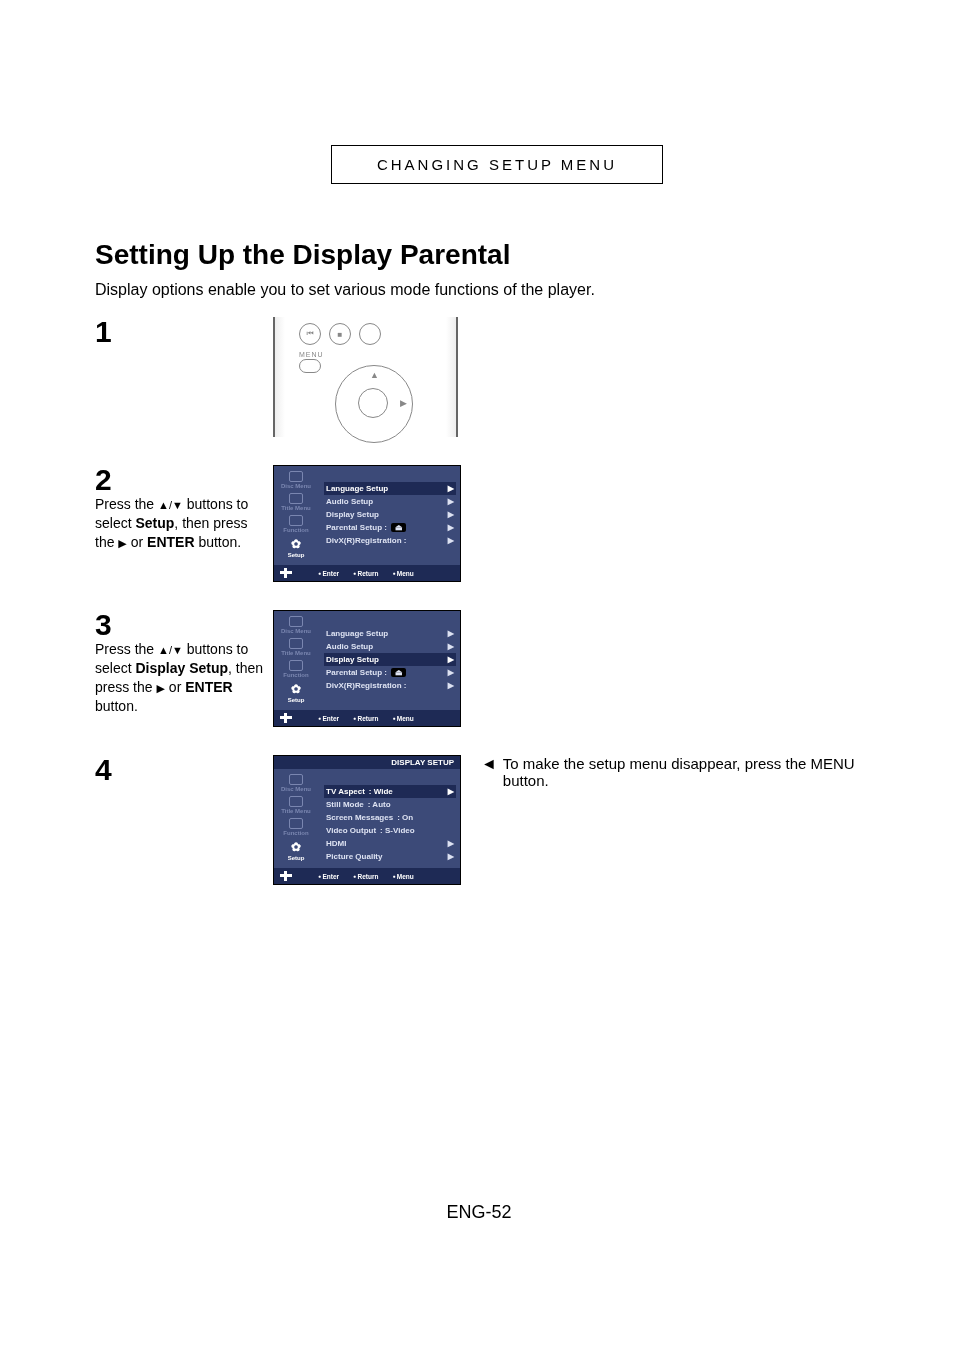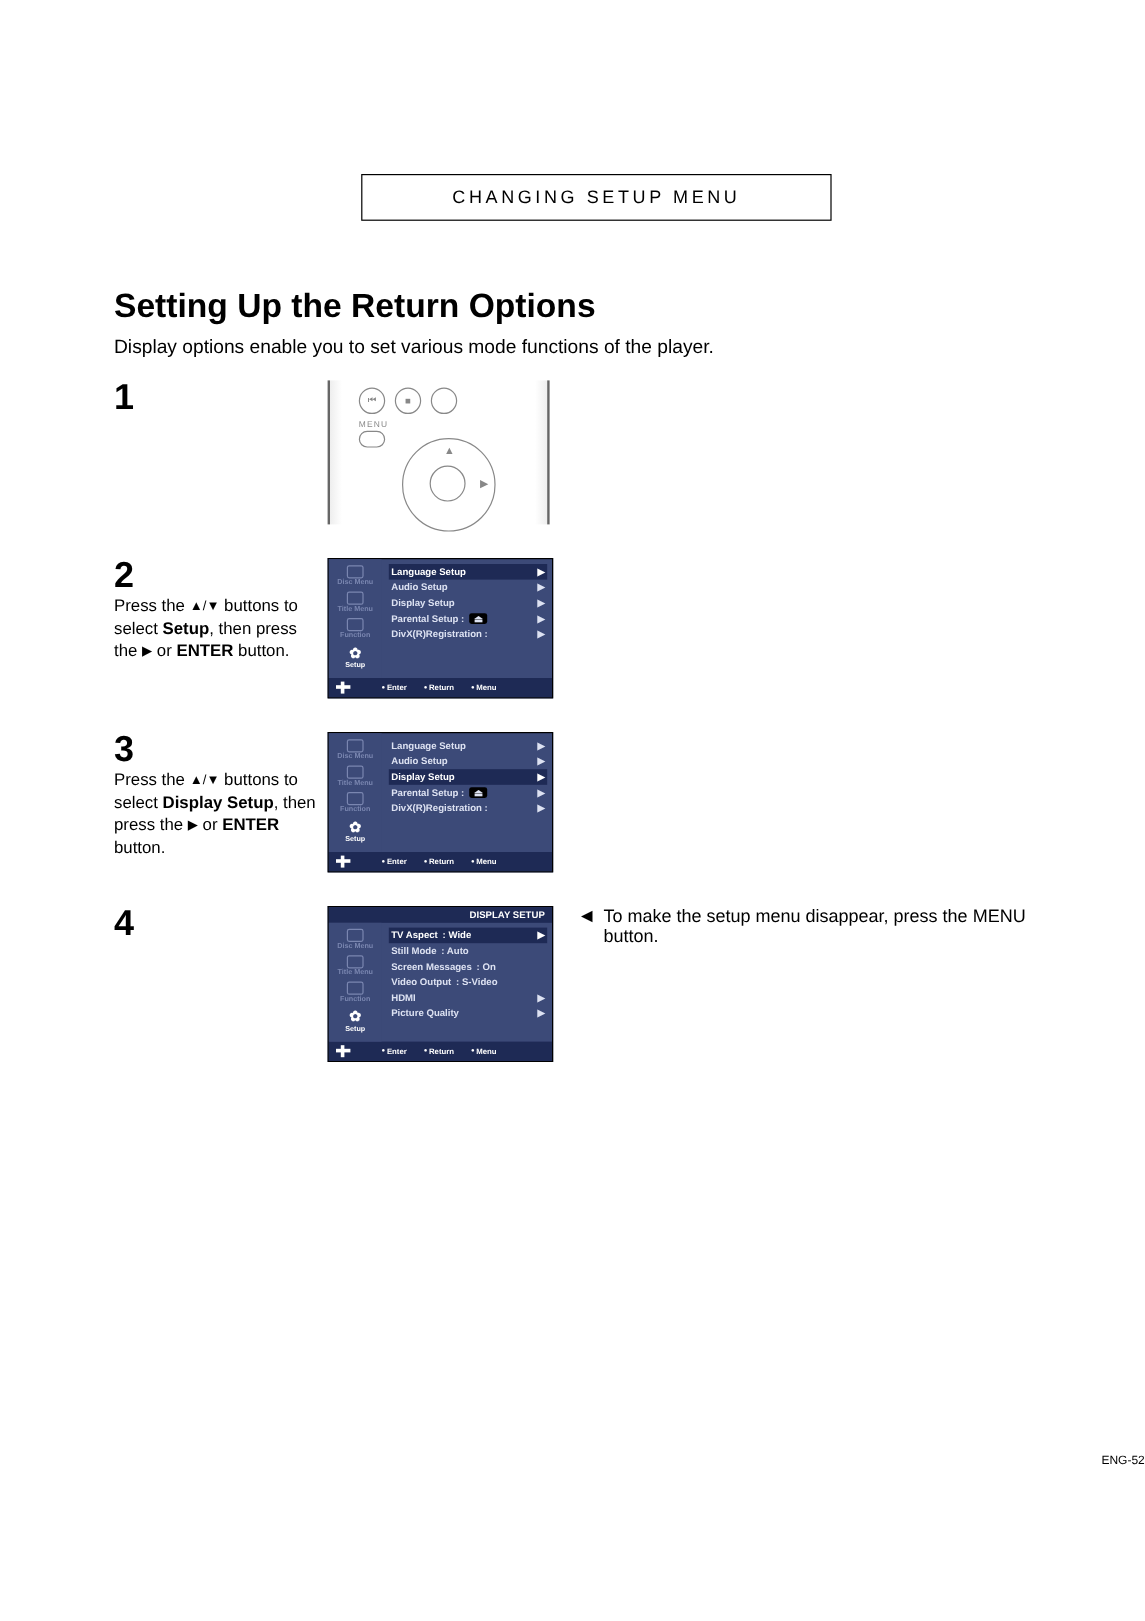--- a/index.html
+++ b/index.html
@@ -2,21 +2,21 @@
 <html><head>
 <meta charset="utf-8">
 <style>
   * { margin: 0; padding: 0; box-sizing: border-box; }
   body { font-family: Arial, Helvetica, sans-serif; background: #fff; width: 954px; height: 1351px; position: relative; color: #000; }
 
   .page-wrapper { padding: 145px 55px 0 95px; }
 
   .header-box {
     border: 1px solid #000;
-    width: 392px;
+    width: 332px;
     margin: 0 auto 55px auto;
     padding: 10px 16px;
     text-align: center;
     font-variant: small-caps;
     letter-spacing: 3px;
     font-size: 15px;
   }
 
   .main-title { font-size: 28px; font-weight: bold; margin-bottom: 10px; }
   .intro { font-size: 16px; margin-bottom: 18px; }
@@ -51,45 +51,45 @@
   .osd-title-bar { background: #1e2a55; color: #fff; text-align: right; padding: 2px 6px; font-size: 8px; font-weight: bold; }
   .osd-body { display: flex; }
   .osd-sidebar { width: 44px; flex: 0 0 44px; background: #3c4a78; padding: 4px 0; }
   .side-item { display:flex; flex-direction:column; align-items:center; padding: 1px 0 3px 0; font-size: 6px; font-weight: bold; color: #c8d0e8; }
   .side-item .side-icon { width: 14px; height: 11px; border: 1px solid #c8d0e8; border-radius: 2px; margin-bottom: 1px; }
   .side-item.dim .side-label { color: #7a86b0; }
   .side-item.active { color: #fff; }
   .side-item.dim .side-icon { border-color: #7a86b0; }
   .side-gear { width:14px; height:14px; position:relative; display:flex; align-items:center; justify-content:center; color:#fff; font-size:12px; margin-bottom:1px; }
 
-  .osd-list { flex: 1; padding: 4px 4px 4px 6px; }
+  .osd-list { flex: 1; padding: 4px 4px 4px 6px; margin-top: 12px; }
   .osd-row { display: flex; align-items: center; padding: 2px 2px; color: #dde2f2; }
   .osd-row.hi { background: #1e2a55; color: #fff; }
   .osd-row .label { flex: 0 0 auto; }
   .osd-row .val { margin-left: 4px; text-align: right; }
   .osd-row .caret { margin-left: auto; font-size: 8px; }
   .osd-row .lock { margin-left: 4px; font-size: 8px; background:#000; padding:0 4px; border-radius:2px; }
 
   .osd-footer { background: #1e2a55; display: flex; align-items: center; padding: 3px 6px; gap: 14px; font-size: 6.5px; }
   .osd-footer .nav-icon { width: 12px; height: 10px; display: inline-block; position: relative; margin-right: 12px; }
   .nav-icon::before, .nav-icon::after { content:''; position:absolute; background:#fff; }
   .nav-icon::before { width:12px; height:3px; top:3px; }
   .nav-icon::after { width:3px; height:10px; left:4px; }
   .osd-footer .ftxt::before { content:'● '; font-size:5px; vertical-align:1px; }
 
-  .page-number { position: absolute; bottom: 128px; left: 4px; right: 0; text-align: right; font-size: 10px; }
+  .page-number { position: absolute; bottom: 128px; left: 4px; right: 0; text-align: center; font-size: 18px; }
 </style>
 </head>
 <body>
 
 <div class="page-wrapper">
 
   <div class="header-box">CHANGING SETUP MENU</div>
 
-  <h1 class="main-title">Setting Up the Return Options</h1>
+  <h1 class="main-title">Setting Up the Display Parental</h1>
   <p class="intro">Display options enable you to set various mode functions of the player.</p>
 
   <div class="step-row">
     <div class="step-text-col">
       <div class="step-num">1</div>
     </div>
     <div class="screen-col">
       <div class="remote-box">
         <div class="r-btn-circle r-btn-prev">⏮</div>
         <div class="r-btn-circle r-btn-stop">■</div>

